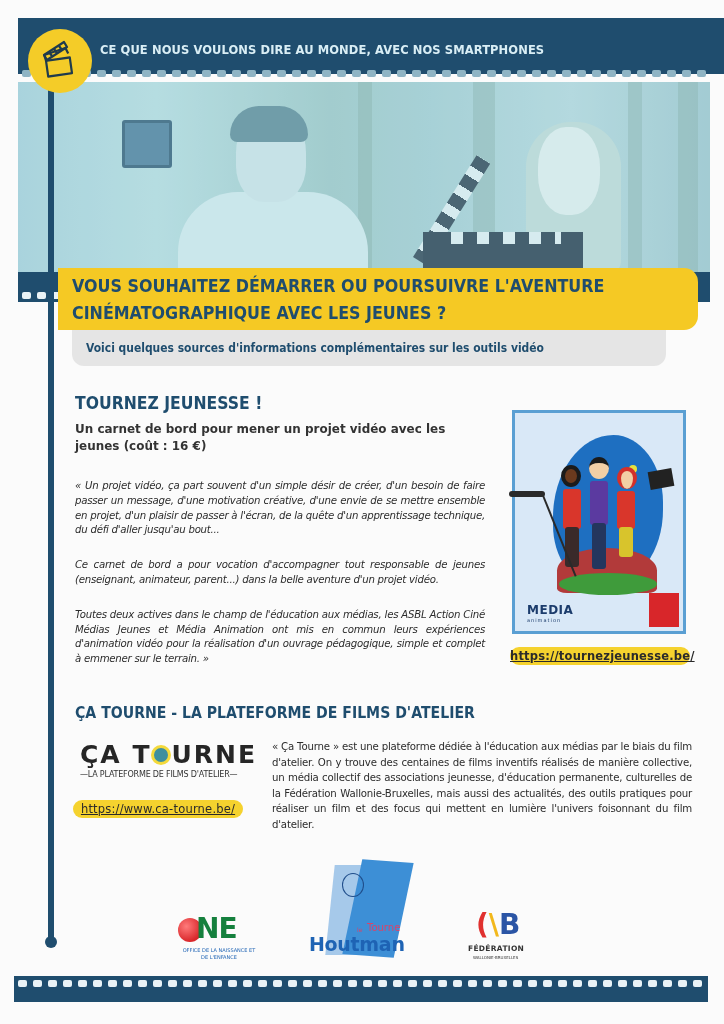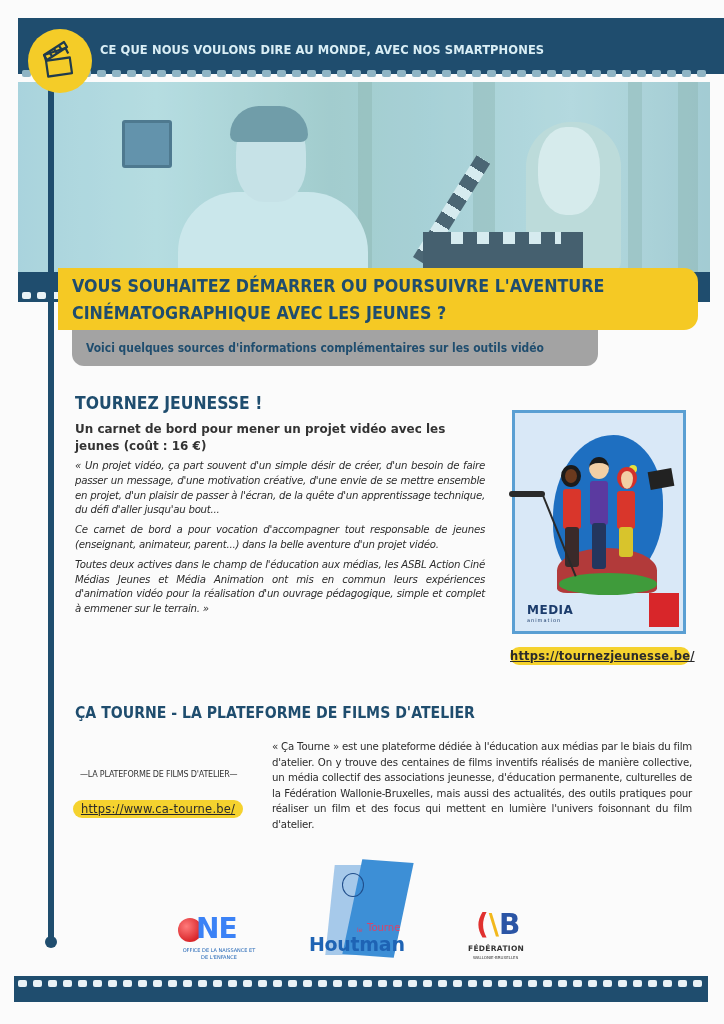--- a/index.html
+++ b/index.html
@@ -36,28 +36,28 @@
     
     .badge { position: absolute; left: 28px; top: 29px; width: 64px; height: 64px; border-radius: 50%; background: #f4cc28; display: flex; align-items: center; justify-content: center; }
 
     
     .mid-strip { position: absolute; left: 18px; top: 272px; width: 692px; height: 30px; background: #1f4d6e; }
 
     
     .headline { position: absolute; left: 58px; top: 268px; width: 640px; height: 62px; background: #f5c924; border-radius: 0 14px 14px 0; padding: 4px 0 12px 14px; }
     .headline-text { font-family: "DejaVu Sans", sans-serif; font-weight: bold; font-size: 18.5px; line-height: 27px; color: #1f4d6e; transform: scaleX(0.86); transform-origin: left; white-space: nowrap; }
 
-    .subbar { position: absolute; left: 72px; top: 330px; width: 526px; height: 36px; background: #a3a3a3; border-radius: 0 0 12px 12px; padding: 10px 0 0 14px; }
+    .subbar { position: absolute; left: 72px; top: 330px; width: 594px; height: 36px; background: #e5e5e5; border-radius: 0 0 12px 12px; padding: 10px 0 0 14px; }
     .subbar-text { font-size: 12.5px; font-weight: bold; color: #1f4d6e; transform: scaleX(0.86); transform-origin: left; white-space: nowrap; }
 
     
     .sec1-title { position: absolute; left: 75px; top: 393px; font-weight: bold; font-size: 17px; color: #1f4d6e; transform: scaleX(0.92); transform-origin: left; white-space: nowrap; }
     .sec1-sub { position: absolute; left: 75px; top: 420px; width: 420px; font-weight: bold; font-size: 13px; line-height: 17px; color: #333; transform: scaleX(0.92); transform-origin: left; }
     .sec1-body { position: absolute; left: 75px; top: 459px; width: 410px; font-style: italic; font-size: 10.2px; line-height: 14.8px; color: #2c2c2c; text-align: justify; font-family: "DejaVu Sans", sans-serif; }
-    .sec1-body p { margin-bottom: 5px; letter-spacing: -0.25px; }
+    .sec1-body p { margin-bottom: 5px; letter-spacing: -0.25px; margin-top: 20px; }
 
     .cover { position: absolute; left: 512px; top: 410px; width: 174px; height: 224px; background: #d9e8f7; border: 3px solid #5a9fd3; }
     .cover .blob { position: absolute; left: 38px; top: 22px; width: 110px; height: 150px; background: #1e6fc1; border-radius: 55% 45% 50% 40%; }
     .cover .ground { position: absolute; left: 42px; top: 135px; width: 100px; height: 45px; background: #b23a3a; border-radius: 50% 50% 10% 10%; }
     .cover .grass { position: absolute; left: 44px; top: 160px; width: 98px; height: 22px; background: #3f9b3b; border-radius: 50%; }
     .cover .kid { position: absolute; width: 18px; border-radius: 3px; }
     .cover .head { position: absolute; width: 20px; height: 22px; border-radius: 50%; background: #f2cfa5; }
     .cover .media-logo { position: absolute; left: 12px; top: 190px; font-weight: bold; font-size: 12px; color: #1c3c6c; letter-spacing: 0.5px; text-align: center; }
     .cover .media-sub { position: absolute; left: 12px; top: 204px; font-size: 5px; color: #1c3c6c; letter-spacing: 1px; }
     .cover .red-square { position: absolute; left: 134px; top: 180px; width: 30px; height: 34px; background: #d8262a; }
@@ -74,21 +74,21 @@
     .sec2-title { position: absolute; left: 75px; top: 703px; font-weight: bold; font-size: 16px; color: #1f4d6e; transform: scaleX(0.88); transform-origin: left; white-space: nowrap; }
     .ct-logo { position: absolute; left: 80px; top: 740px; width: 180px; height: 45px; }
     .ct-logo-main { position: absolute; left: 0; top: 0; font-weight: bold; font-size: 25px; letter-spacing: 2px; color: #262626; white-space: nowrap; }
     .ct-reel { display: inline-block; width: 20px; height: 20px; border-radius: 50%; background: #3d8f9e; vertical-align: -2px; border: 3px solid #f3d93b; }
     .ct-logo-sub { position: absolute; left: 0; top: 30px; font-size: 8px; color: #333; white-space: nowrap; letter-spacing: -0.2px; }
     .sec2-body { position: absolute; left: 272px; top: 739px; width: 420px; font-size: 10.2px; line-height: 15.6px; color: #2c2c2c; text-align: justify; letter-spacing: -0.2px; }
 
     
     .logo-one { position: absolute; left: 178px; top: 914px; width: 80px; height: 50px; }
     .one-ball { position: absolute; left: 0; top: 4px; width: 24px; height: 24px; border-radius: 50%; background: radial-gradient(circle at 35% 35%, #ff7b7b, #d9262a 70%); }
-    .one-text { position: absolute; left: 18px; top: 0; font-weight: bold; font-size: 28px; color: #3b82f6; letter-spacing: -1px; line-height: 30px; }
+    .one-text { position: absolute; left: 18px; top: 0; font-weight: bold; font-size: 28px; color: #15803d; letter-spacing: -1px; line-height: 30px; }
     .one-sub { position: absolute; left: 2px; top: 33px; font-size: 5px; color: #1e63b4; line-height: 7px; text-align: center; width: 78px; }
 
     .logo-houtman { position: absolute; left: 312px; top: 855px; width: 100px; height: 110px; }
     .h-shape1 { position: absolute; left: 18px; top: 10px; width: 66px; height: 90px; background: #a6c9ea; transform: skewX(-6deg); }
     .h-shape2 { position: absolute; left: 40px; top: 6px; width: 52px; height: 95px; background: #3d8fd6; transform: skewX(-8deg) rotate(4deg); }
     .h-head { position: absolute; left: 30px; top: 18px; width: 22px; height: 24px; border-radius: 50%; border: 1.5px solid #1f4d8a; }
     .h-fonds { position: absolute; left: 55px; top: 67px; font-size: 10px; color: #d9436a; }
     .h-le { position: absolute; left: 45px; top: 71px; font-size: 6px; color: #d9436a; }
     .h-name { position: absolute; left: -3px; top: 78px; font-weight: bold; font-size: 19px; color: #1e63b4; letter-spacing: -0.3px; }
 
@@ -231,20 +231,23 @@
   <div class="media-logo">MEDIA</div>
   <div class="media-sub">animation</div>
   <div class="red-square"></div>
 </div>
 
 <a class="link-pill link1">https://tournezjeunesse.be/</a>
 
 <div class="sec2-title">ÇA TOURNE - LA PLATEFORME DE FILMS D'ATELIER</div>
 
 <div class="ct-logo">
+  <div class="ct-logo-main">
+    <span>ÇA T</span><span class="ct-reel"></span><span>URNE</span>
+  </div>
   <div class="ct-logo-sub">—LA PLATEFORME DE FILMS D'ATELIER—</div>
 </div>
 
 <a class="link-pill link2">https://www.ca-tourne.be/</a>
 
 <div class="sec2-body">« Ça Tourne » est une plateforme dédiée à l'éducation aux médias par le biais du film d'atelier. On y trouve des centaines de films inventifs réalisés de manière collective, un média collectif des associations jeunesse, d'éducation permanente, culturelles de la Fédération Wallonie-Bruxelles, mais aussi des actualités, des outils pratiques pour réaliser un film et des focus qui mettent en lumière l'univers foisonnant du film d'atelier.</div>
 
 <div class="logo-one">
   <div class="one-ball"></div>
   <div class="one-text">NE</div>

